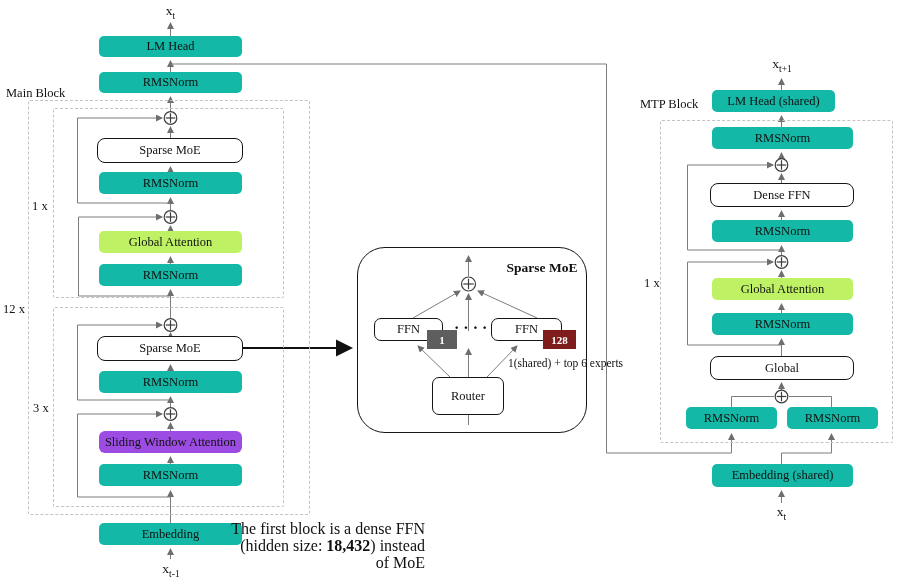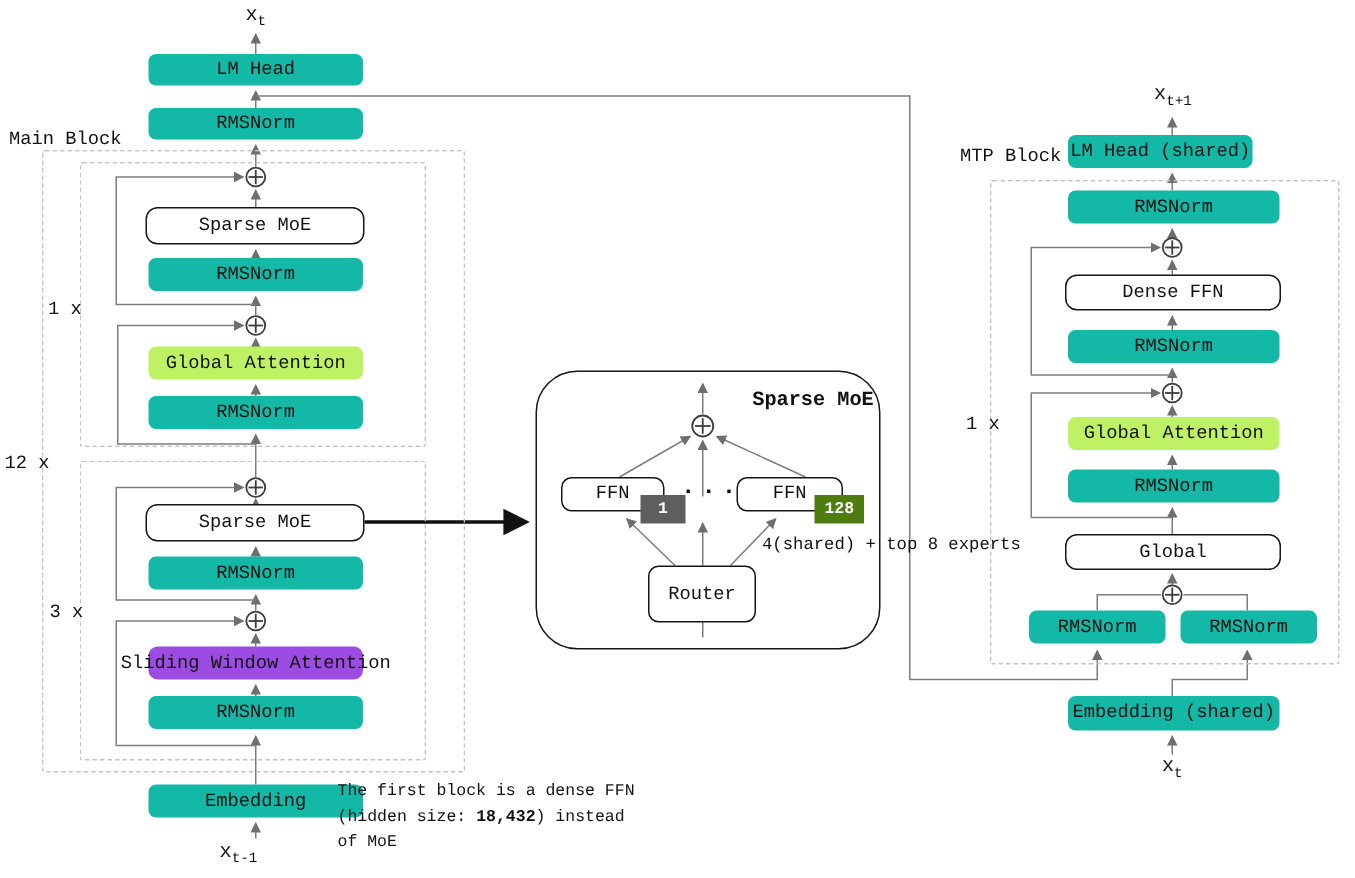--- a/index.html
+++ b/index.html
@@ -1,35 +1,35 @@
 <!DOCTYPE html>
 <html><head>
 <meta charset="utf-8">
 <style>
   html,body{margin:0;padding:0;background:#fff}
   #canvas{position:relative;width:903px;height:585px;background:#ffffff;
-          font-family:Liberation Mono, monospace;color:#111;overflow:hidden}
+          font-family:Liberation Serif, serif;color:#111;overflow:hidden}
   #wires{position:absolute;left:0;top:0}
   .box{position:absolute;box-sizing:border-box;display:flex;align-items:center;justify-content:center;
        font-size:12.5px;white-space:nowrap;line-height:1}
   .gbox{background:#14b8a6;border-radius:5px}
   .wbox{background:#fff;border:1.8px solid #151515;border-radius:8px}
   .thin{border-width:1.4px;border-radius:7px}
   .lav{background:#bef264;border-radius:5px}
   .pur{background:#9C4BE3;border-radius:6px}
   .dashed{position:absolute;box-sizing:border-box;border:1px dashed #c3c3c3;border-radius:2px}
   .lbl{position:absolute;font-size:12.5px;white-space:nowrap;line-height:1.1}
   .xl{position:absolute;font-size:13.5px;text-align:center;white-space:nowrap}
   .xl sub{font-size:9.5px}
   .badge{position:absolute;box-sizing:border-box;display:flex;align-items:center;justify-content:center;
          color:#fff;font-weight:bold;font-size:11px}
   .moe-title{position:absolute;font-weight:bold;font-size:13.5px;text-align:center;white-space:nowrap}
   .dots{position:absolute;font-weight:bold;font-size:16px;letter-spacing:4px;line-height:1}
   .note{position:absolute;font-size:11.5px;white-space:nowrap}
-  .footnote{position:absolute;font-size:11px;text-align:left;line-height:17px}
+  .footnote{position:absolute;font-size:16px;text-align:right;line-height:17px}
 </style>
 </head>
 <body>
 
 <div id="canvas">
 
   <svg id="wires" width="903" height="585">
     <defs>
       <marker id="ag" markerWidth="7" markerHeight="7" refX="6" refY="3.5" orient="auto">
         <path d="M0,0 L7,3.5 L0,7 Z" fill="#6e6e6e"></path>
@@ -181,34 +181,34 @@
   <div class="box pur" style="left:99px;top:431px;width:143px;height:22px">
       <span>Sliding Window Attention</span>
     </div>
   <div class="box gbox" style="left:99px;top:464px;width:143px;height:22px">
       <span>RMSNorm</span>
     </div>
 
   <div class="box gbox" style="left:99px;top:523px;width:143px;height:22px">
       <span>Embedding</span>
     </div>
-  <div class="xl" style="left:135px;top:561px;width:48px"><span>x</span><sub>t-1</sub></div>
+  <div class="xl" style="left:147px;top:561px;width:48px"><span>x</span><sub>t-1</sub></div>
 
   <div class="box" style="left:357px;top:247px;width:230px;height:186px;border:1.7px solid #151515;border-radius:28px;background:transparent"></div>
   <div class="moe-title" style="left:497px;top:260px;width:90px">Sparse MoE</div>
   <div class="box wbox thin" style="left:374px;top:318px;width:69px;height:23px">
       <span>FFN</span>
     </div>
   <div class="dots" style="left:454px;top:320px">····</div>
   <div class="box wbox thin" style="left:491px;top:318px;width:71px;height:23px">
       <span>FFN</span>
     </div>
   <div class="badge" style="left:427px;top:330px;width:30px;height:19px;background:#5E5E5E">1</div>
-  <div class="badge" style="left:543px;top:330px;width:33px;height:19px;background:#4d7c0f">128</div>
-  <div class="note" style="left:508px;top:357px;width:118px">4(shared) + top 8 experts</div>
+  <div class="badge" style="left:543px;top:330px;width:33px;height:19px;background:#7f1d1d">128</div>
+  <div class="note" style="left:508px;top:357px;width:118px">1(shared) + top 6 experts</div>
   <div class="box wbox thin" style="left:432px;top:377px;width:72px;height:38px">
       <span>Router</span>
     </div>
 
   <div class="xl" style="left:758px;top:56px;width:48px"><span>x</span><sub>t+1</sub></div>
   <div class="box gbox" style="left:712px;top:90px;width:123px;height:22px">
       <span>LM Head (shared)</span>
     </div>
   <div class="lbl" style="left:640px;top:98px">MTP Block</div>
   <div class="box gbox" style="left:712px;top:127px;width:141px;height:22px">

